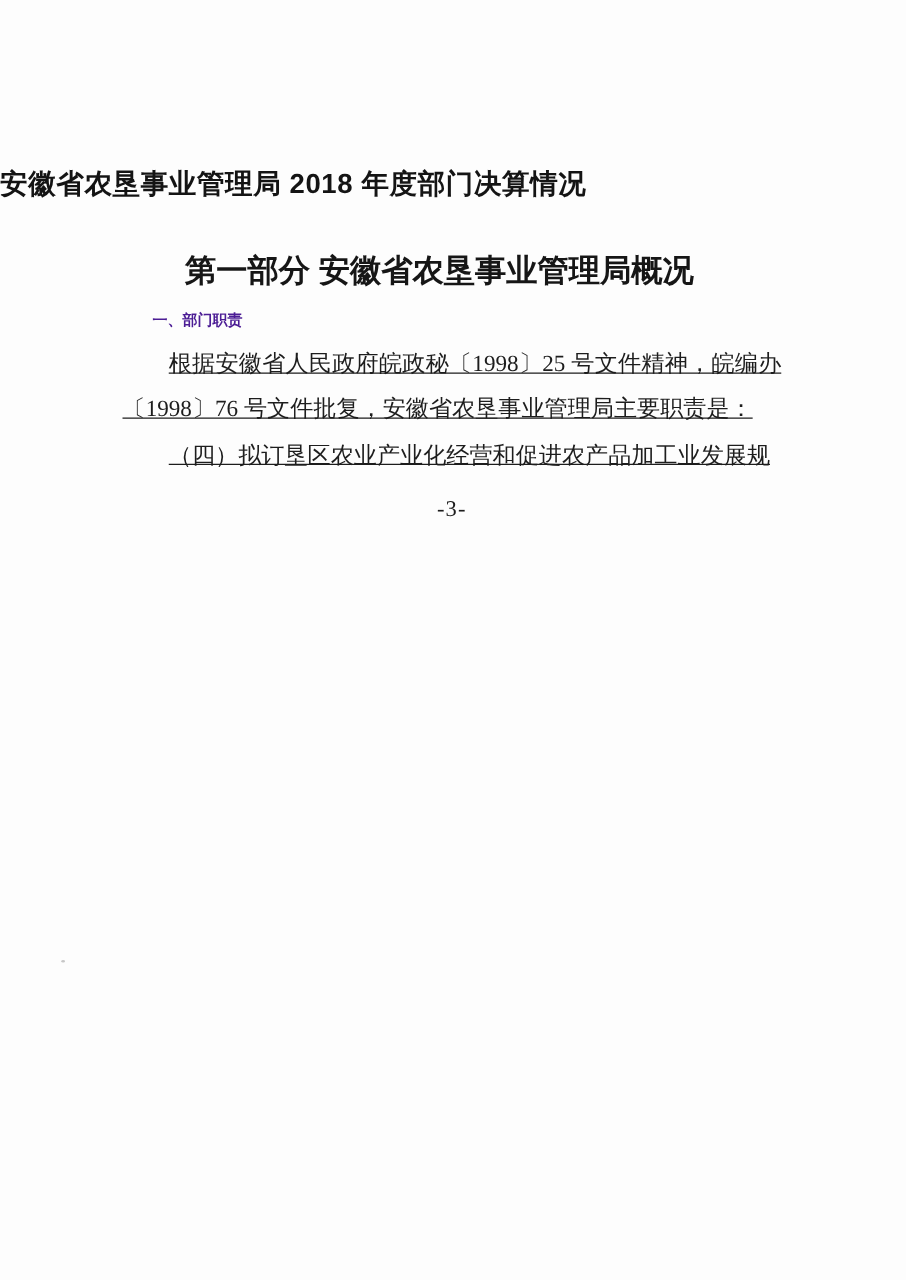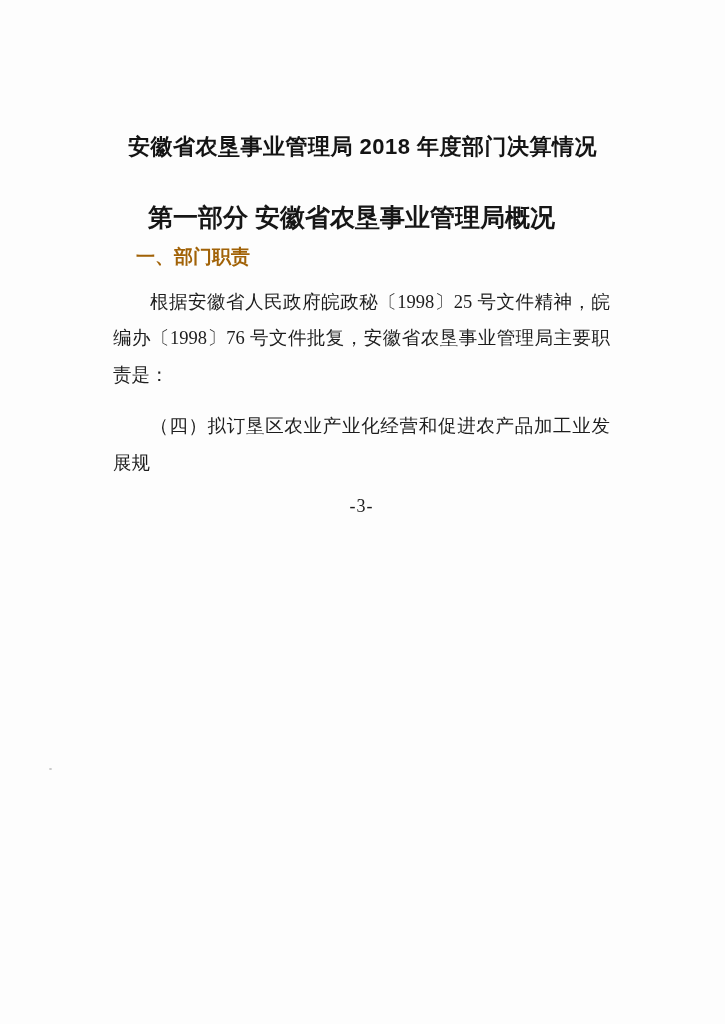--- a/index.html
+++ b/index.html
@@ -11,21 +11,21 @@
       position: relative;
       width: 725px;
       height: 1024px;
       background: #fdfdfd;
       color: #1d1d1d;
       overflow: hidden;
     }
     .doc-title {
       margin: 0;
       padding-top: 134px;
-      text-align: center;
+      text-align: left;
       font-family: "Liberation Sans", "DejaVu Sans", sans-serif;
       font-weight: 700;
       font-size: 22px;
       line-height: 26px;
       letter-spacing: 0.5px;
       color: #141414;
     }
     .content {
       margin: 0 98px 0 98px;
       width: 527px;
@@ -37,38 +37,39 @@
       font-weight: 700;
       font-size: 25px;
       line-height: 25px;
       color: #161616;
     }
     .section-heading {
       margin: 14px 0 0 0;
       text-indent: 2em;
       font-family: "Liberation Sans", "DejaVu Sans", sans-serif;
       font-weight: 700;
-      font-size: 19px;
+      font-size: 12px;
       line-height: 25px;
-      color: #a16207;
+      color: #4c1d95;
     }
     .body-text {
       margin-top: 5px;
       font-family: "Liberation Serif", "DejaVu Serif", serif;
       font-size: 18.5px;
       line-height: 36.4px;
       text-align: justify;
       text-justify: inter-ideograph;
       color: #1d1d1d;
     }
     .body-text p {
-      margin: 15px;
+      margin: 0;
       text-indent: 2em;
       word-break: normal;
       overflow-wrap: break-word;
+      text-decoration: underline;
     }
     .page-number {
       margin-top: 14px;
       text-align: center;
       font-family: "Liberation Serif", "DejaVu Serif", serif;
       font-size: 18px;
       line-height: 20px;
       letter-spacing: 1px;
       color: #1d1d1d;
     }

